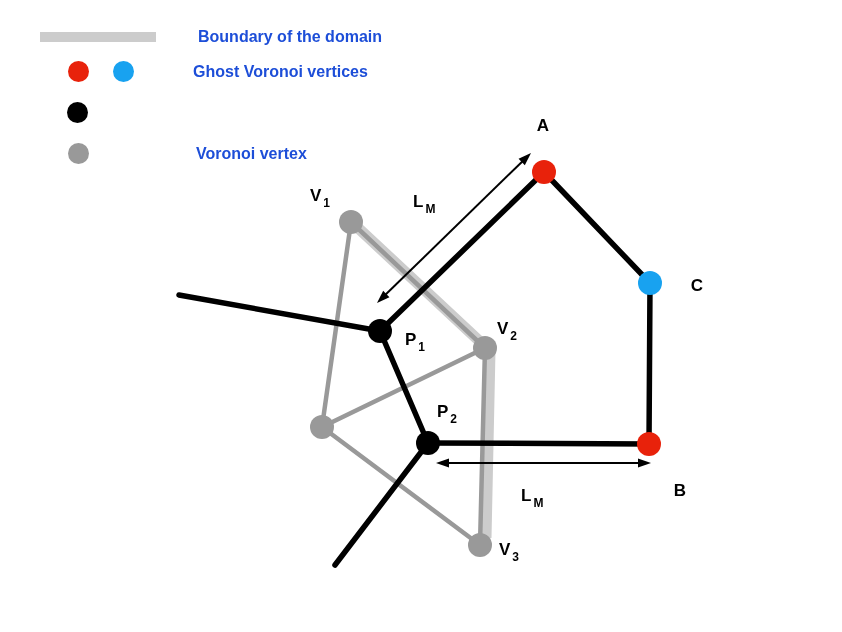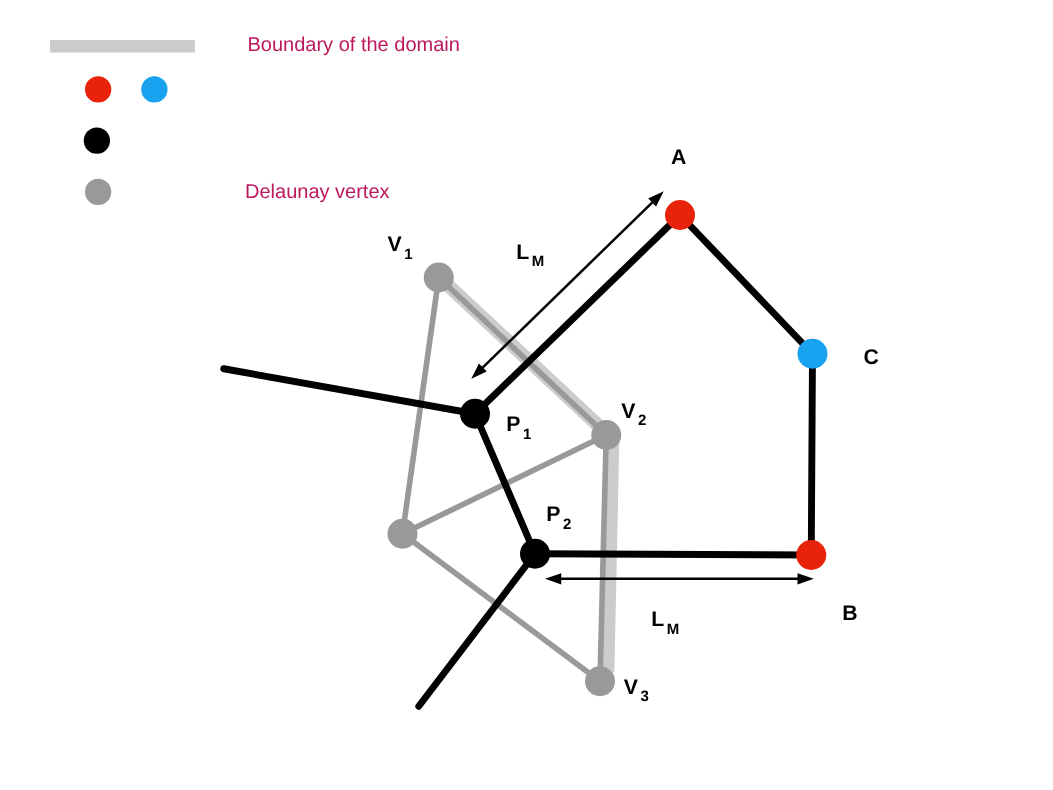--- a/index.html
+++ b/index.html
@@ -1,20 +1,20 @@
 <!DOCTYPE html>
 <html><head>
 <meta charset="utf-8">
 <style>
   html,body{margin:0;padding:0;background:#fff;}
   body{width:842px;height:632px;font-family:"Liberation Sans","DejaVu Sans",sans-serif;}
   .stage{position:relative;width:842px;height:632px;background:#ffffff;overflow:hidden;}
   .stage svg{position:absolute;left:0;top:0;}
   .legend{position:absolute;left:0;top:0;width:460px;height:180px;}
-  .legend-label{position:absolute;font-weight:normal;font-size:16px;color:#be185d;white-space:nowrap;}
+  .legend-label{position:absolute;font-weight:bold;font-size:16px;color:#1d4ed8;white-space:nowrap;}
   .dot{position:absolute;width:21px;height:21px;border-radius:50%;}
   .bar{position:absolute;width:116px;height:10px;}
   svg text{font-family:"Liberation Sans","DejaVu Sans",sans-serif;font-weight:bold;fill:#000;}
 </style>
 </head>
 <body>
 
 <div class="stage">
 
   <svg id="diagram" width="842" height="632" viewBox="0 0 842 632">
@@ -57,20 +57,21 @@
       <text x="413" y="207" font-size="17"><tspan>L</tspan><tspan dx="2" dy="6" font-size="12">M</tspan></text>
       <text x="521" y="501" font-size="17"><tspan>L</tspan><tspan dx="2" dy="6" font-size="12">M</tspan></text>
     </svg>
 
   <div class="legend">
     <div class="bar" style="left: 40px; top: 32px; background: rgb(204, 204, 204);"></div>
     <div class="legend-label" style="left:198px;top:28px;">Boundary of the domain</div>
 
     <div class="dot" style="left: 68px; top: 61px; background: rgb(232, 34, 11);"></div>
     <div class="dot" style="left: 113px; top: 61px; background: rgb(24, 162, 240);"></div>
+    <div class="legend-label" style="left:193px;top:63px;">Ghost Voronoi vertices</div>
 
     <div class="dot" style="left: 67px; top: 102px; background: rgb(0, 0, 0);"></div>
 
     <div class="dot" style="left: 68px; top: 143px; background: rgb(153, 153, 153);"></div>
-    <div class="legend-label" style="left:196px;top:145px;">Delaunay vertex</div>
+    <div class="legend-label" style="left:196px;top:145px;">Voronoi vertex</div>
   </div>
 
 </div>
 
 </body></html>

